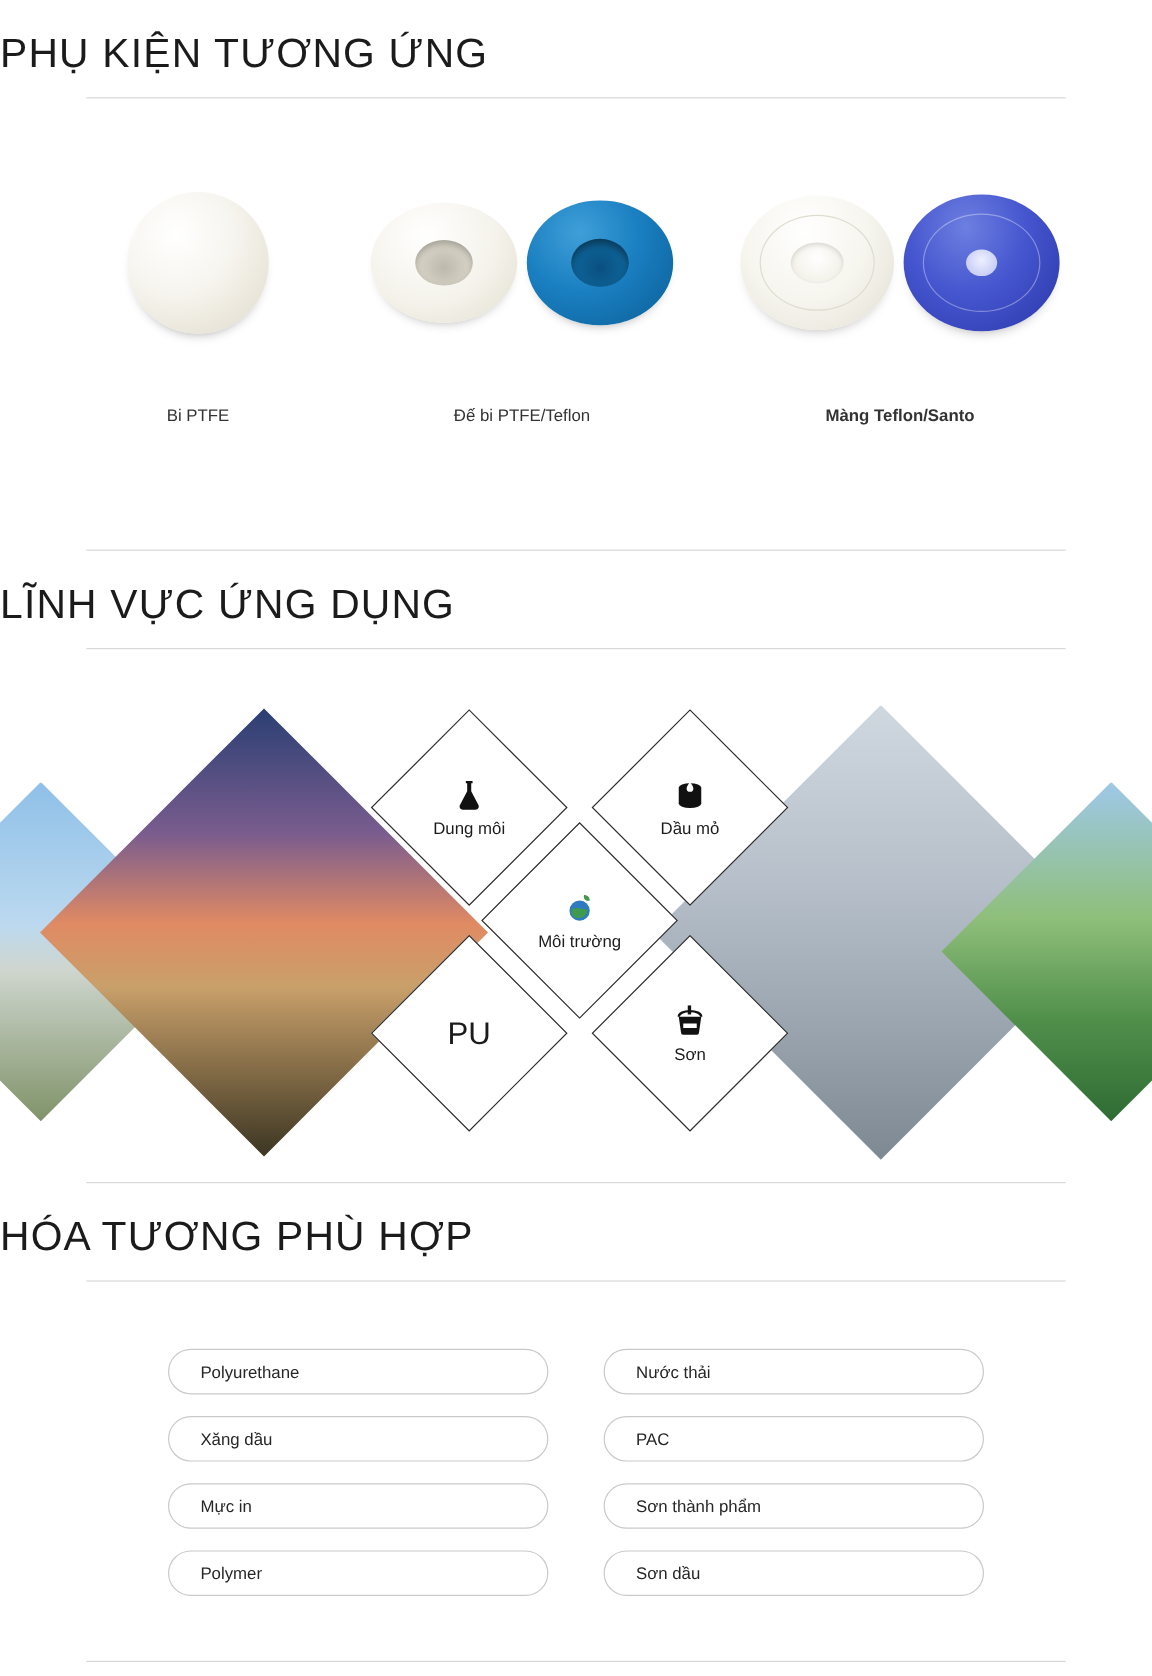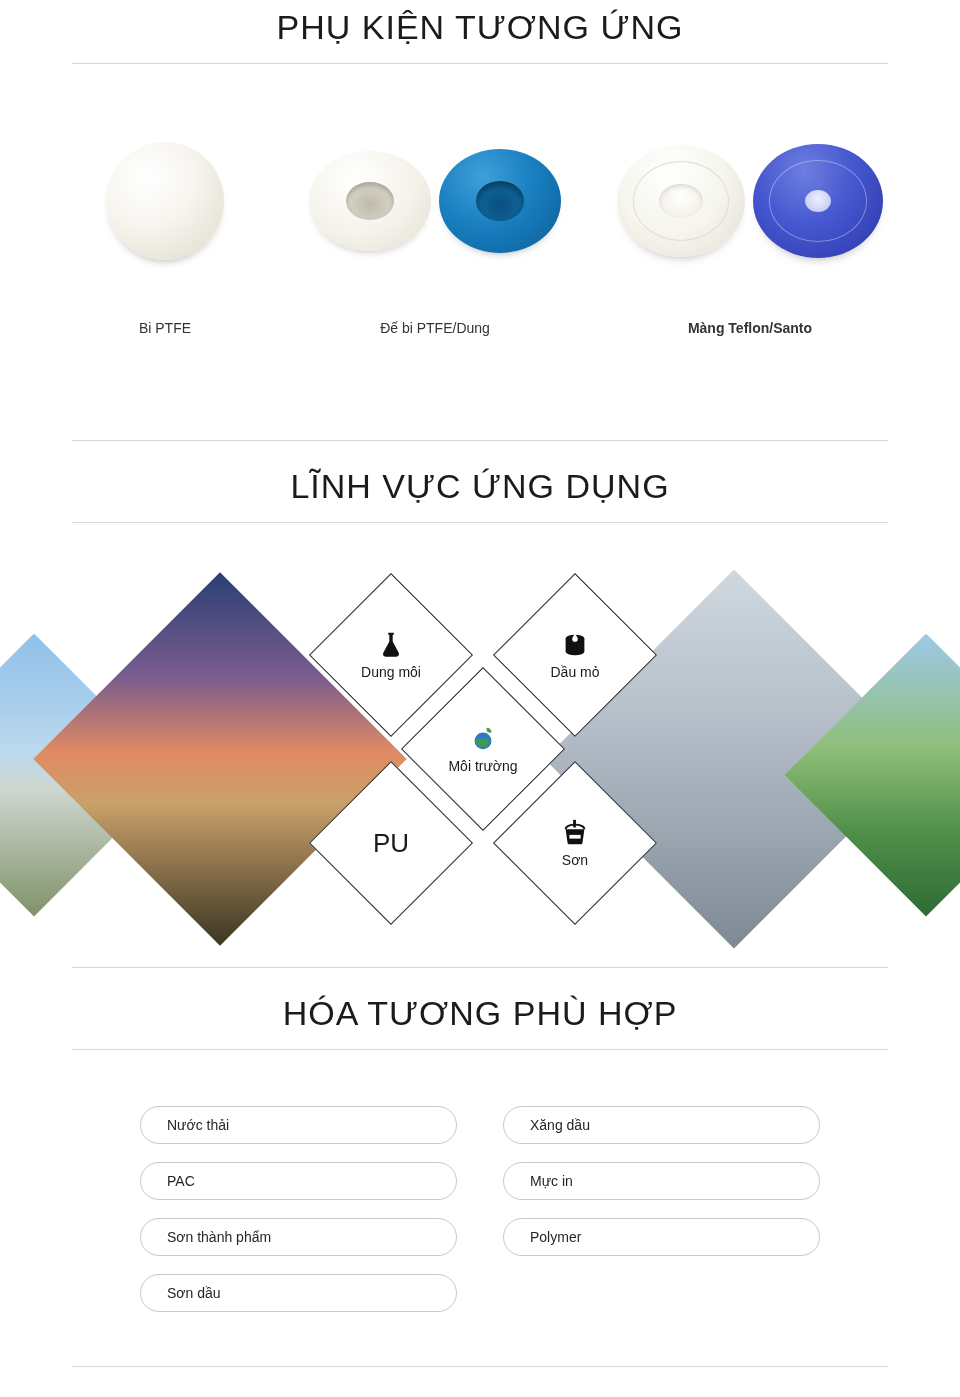--- a/index.html
+++ b/index.html
@@ -12,26 +12,26 @@
   }
   .page {
     width: 960px;
     min-height: 1397px;
     position: relative;
     overflow: hidden;
   }
 
   
   .section-title {
-    text-align: center;
+    text-align: left;
     font-size: 34px;
     font-weight: 400;
     letter-spacing: 1px;
     color: #1b1b1b;
-    padding: 8px 0 16px;
+    padding: 26px 0 16px;
     margin: 0;
   }
   .rule {
     height: 1px;
     background: #d8d8d8;
     margin: 0 72px;
   }
 
   
   .acc-wrap {
@@ -202,21 +202,21 @@
         <div class="ball"></div>
       </div>
       <div class="acc-caption">Bi PTFE</div>
     </div>
 
     <div class="acc-group g2">
       <div class="acc-imgs">
         <div class="seat-white"></div>
         <div class="seat-blue"></div>
       </div>
-      <div class="acc-caption">Đế bi PTFE/Dung</div>
+      <div class="acc-caption">Đế bi PTFE/Teflon</div>
     </div>
 
     <div class="acc-group g3">
       <div class="acc-imgs">
         <div class="dia-white"></div>
         <div class="dia-blue"></div>
       </div>
       <div class="acc-caption">Màng Teflon/Santo</div>
     </div>
 
@@ -293,20 +293,21 @@
     </div>
 
   </div>
 
   <div class="rule" style="margin-top:28px"></div>
 
   <h1 class="section-title" style="padding-top:26px">HÓA TƯƠNG PHÙ HỢP</h1>
   <div class="rule"></div>
 
   <div class="chem-grid">
+    <div class="pill">Polyurethane</div>
     <div class="pill">Nước thải</div>
     <div class="pill">Xăng dầu</div>
     <div class="pill">PAC</div>
     <div class="pill">Mực in</div>
     <div class="pill">Sơn thành phẩm</div>
     <div class="pill">Polymer</div>
     <div class="pill">Sơn dầu</div>
   </div>
 
   <div class="rule bottom-rule"></div>

